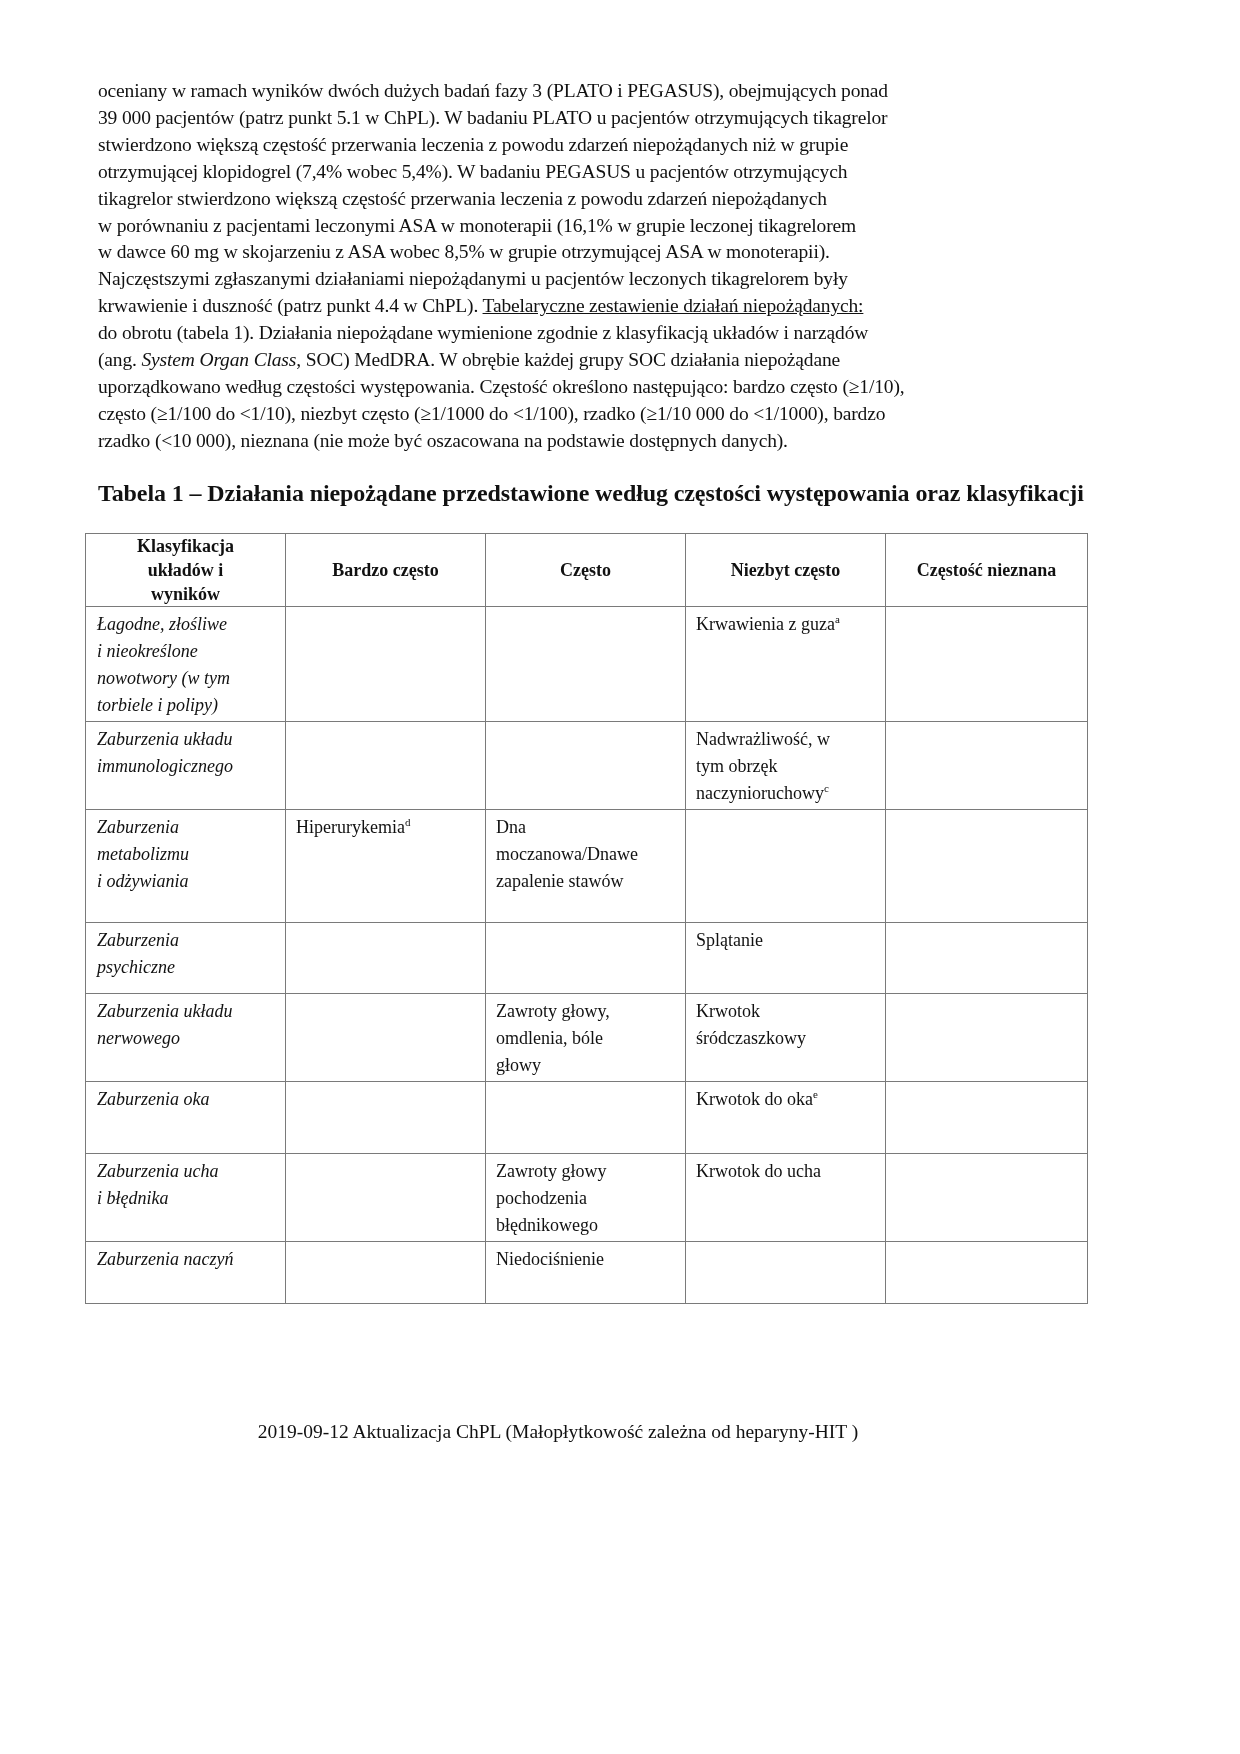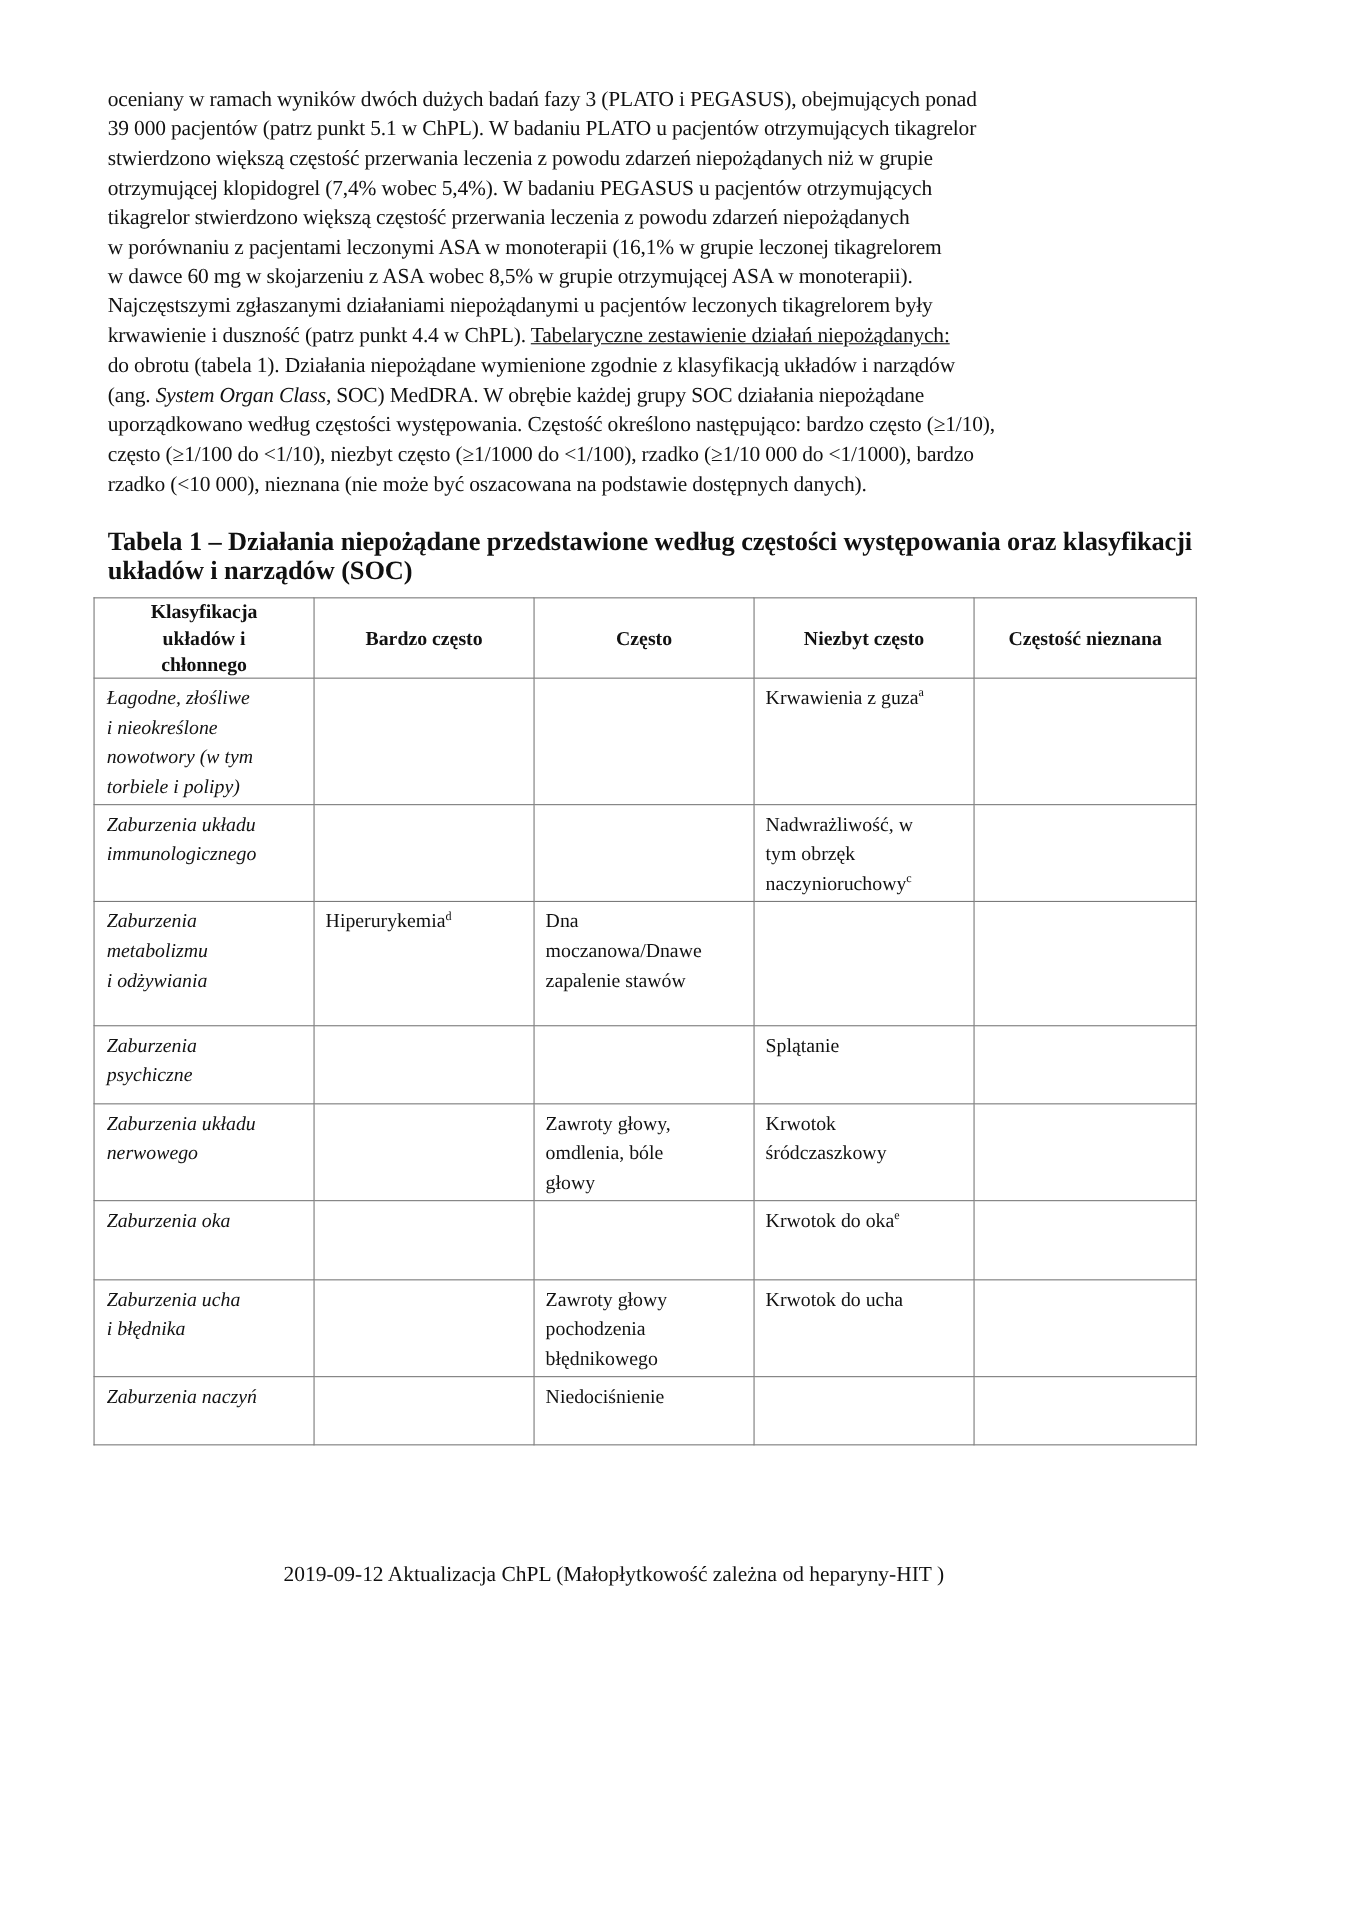--- a/index.html
+++ b/index.html
@@ -7,21 +7,21 @@
          font-family: "Liberation Serif", "DejaVu Serif", serif; color: #111; }
   .para { position: absolute; left: 98px; top: 78px; width: 990px;
           font-size: 19.5px; line-height: 26.9px; letter-spacing: -0.15px; }
   .para .line { display: block; white-space: nowrap; }
   .u { text-decoration: underline; }
   .it { font-style: italic; }
   .caption { position: absolute; left: 98px; top: 480px; width: 990px;
              font-size: 24px; line-height: 26px; font-weight: bold; letter-spacing: -0.1px; }
   .caption .line { display: block; white-space: nowrap; }
   table.ae { position: absolute; left: 85px; top: 533px; width: 1002px;
-             border-collapse: collapse; table-layout: fixed; margin-top: 10px; }
+             border-collapse: collapse; table-layout: fixed; }
   table.ae td, table.ae th { border: 1.5px solid #7a7a7a; vertical-align: top;
              padding: 4px 6px 2px 10px; font-size: 18px; line-height: 27px; }
   table.ae th { font-weight: bold; text-align: center; vertical-align: middle;
              padding: 0 6px; line-height: 24px; }
   table.ae td:first-child { font-style: italic; padding-left: 11px; }
   table.ae td:nth-child(2), table.ae th:nth-child(2) { border-left: 1.5px solid #222; }
   table.ae td:nth-child(4), table.ae th:nth-child(4) { border-left: 1.5px solid #222; }
   sup { font-size: 11px; line-height: 0; vertical-align: 7px; }
   .footer { position: absolute; left: 0; width: 1116px; top: 1421px; text-align: center;
             font-size: 19.5px; }
@@ -42,37 +42,36 @@
   <span class="line"><span>krwawienie i duszność (patrz punkt 4.4 w ChPL). </span><span class="u">Tabelaryczne zestawienie działań niepożądanych:</span></span>
   <span class="line">do obrotu (tabela 1). Działania niepożądane wymienione zgodnie z klasyfikacją układów i narządów</span>
   <span class="line"><span>(ang. </span><span class="it">System Organ Class</span><span>, SOC) MedDRA. W obrębie każdej grupy SOC działania niepożądane</span></span>
   <span class="line">uporządkowano według częstości występowania. Częstość określono następująco: bardzo często (≥1/10),</span>
   <span class="line">często (≥1/100 do &lt;1/10), niezbyt często (≥1/1000 do &lt;1/100), rzadko (≥1/10 000 do &lt;1/1000), bardzo</span>
   <span class="line">rzadko (&lt;10 000), nieznana (nie może być oszacowana na podstawie dostępnych danych).</span>
 </div>
 
 <div class="caption">
   <span class="line">Tabela 1 – Działania niepożądane przedstawione według częstości występowania oraz klasyfikacji</span>
-  <span class="line">układów i narządów (SOC)</span>
 </div>
 
 <table class="ae">
   <colgroup>
     <col style="width:200px">
       <col style="width:200px">
       <col style="width:200px">
       <col style="width:200px">
       <col style="width:202px">
   </colgroup>
   <thead>
     <tr style="height:72px">
       <th id="h0">
           <span class="cell-line">Klasyfikacja</span>
           <span class="cell-line">układów i</span>
-          <span class="cell-line">chłonnego</span>
+          <span class="cell-line">wyników</span>
         </th>
       <th id="h1">
           <span class="cell-line">Bardzo często</span>
         </th>
       <th id="h2">
           <span class="cell-line">Często</span>
         </th>
       <th id="h3">
           <span class="cell-line">Niezbyt często</span>
         </th>

